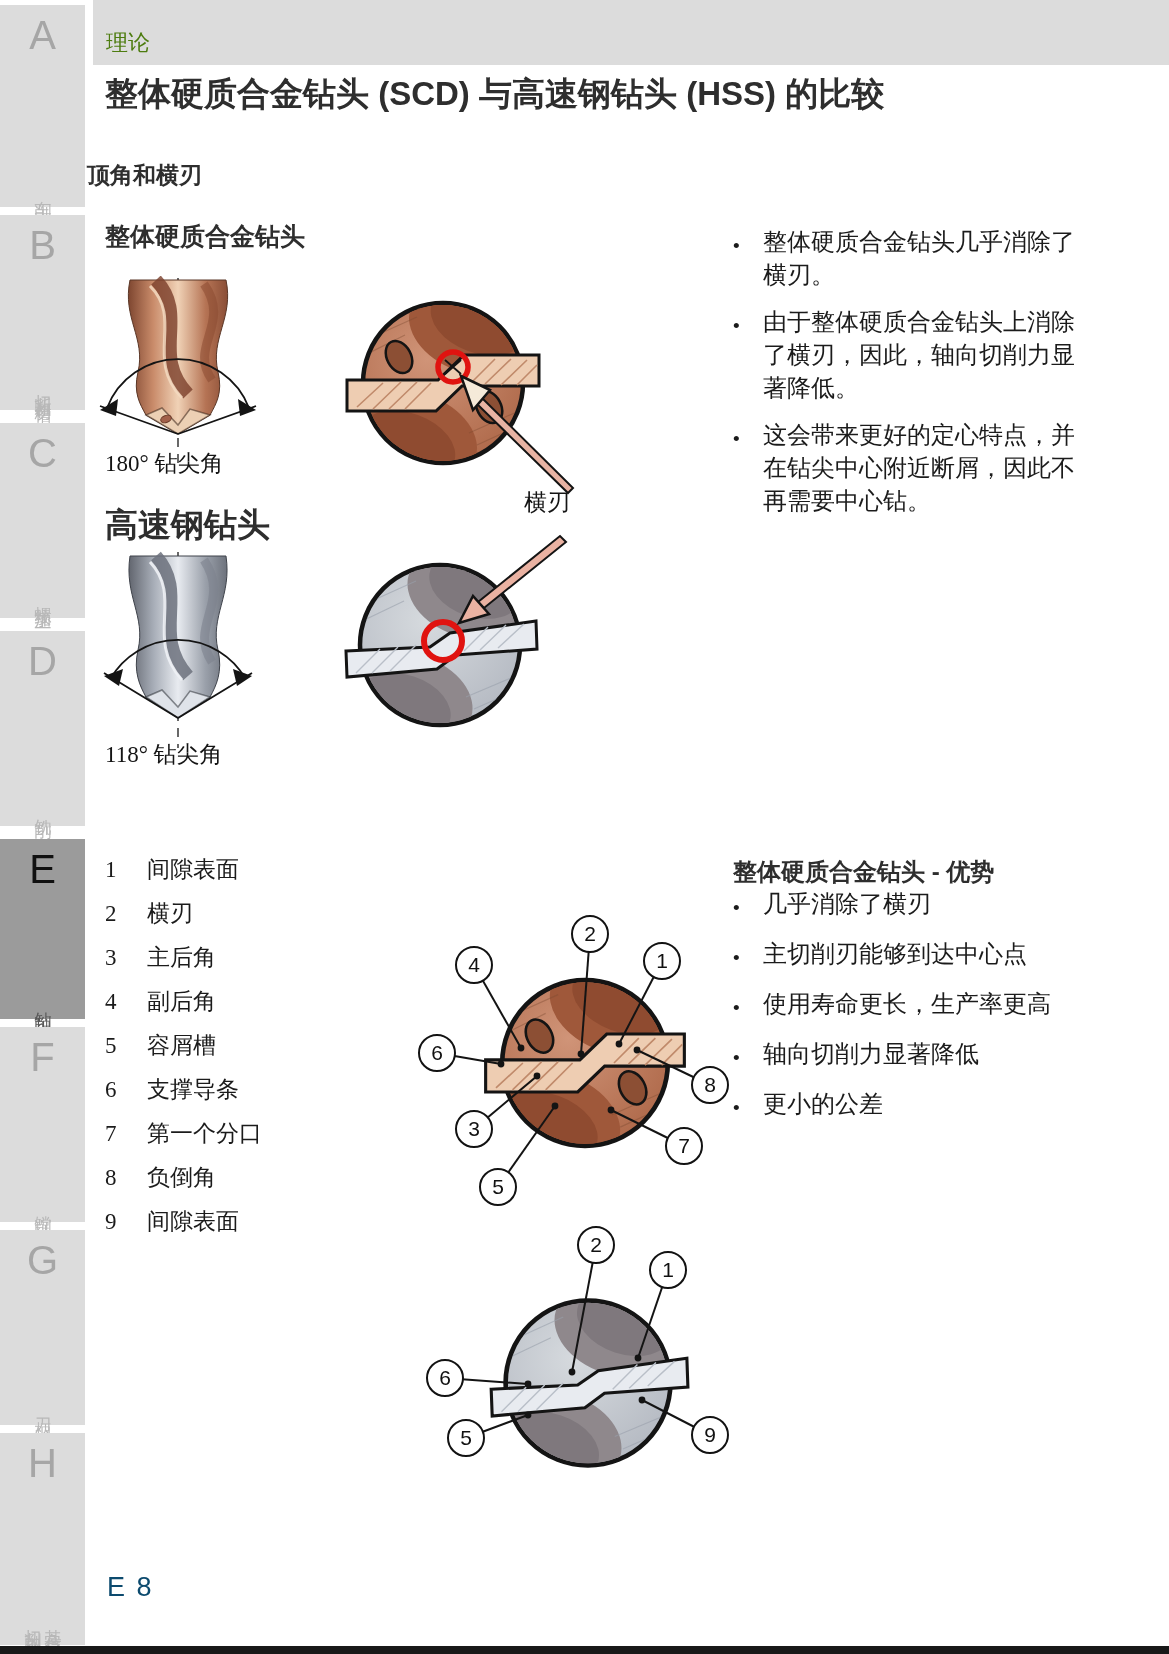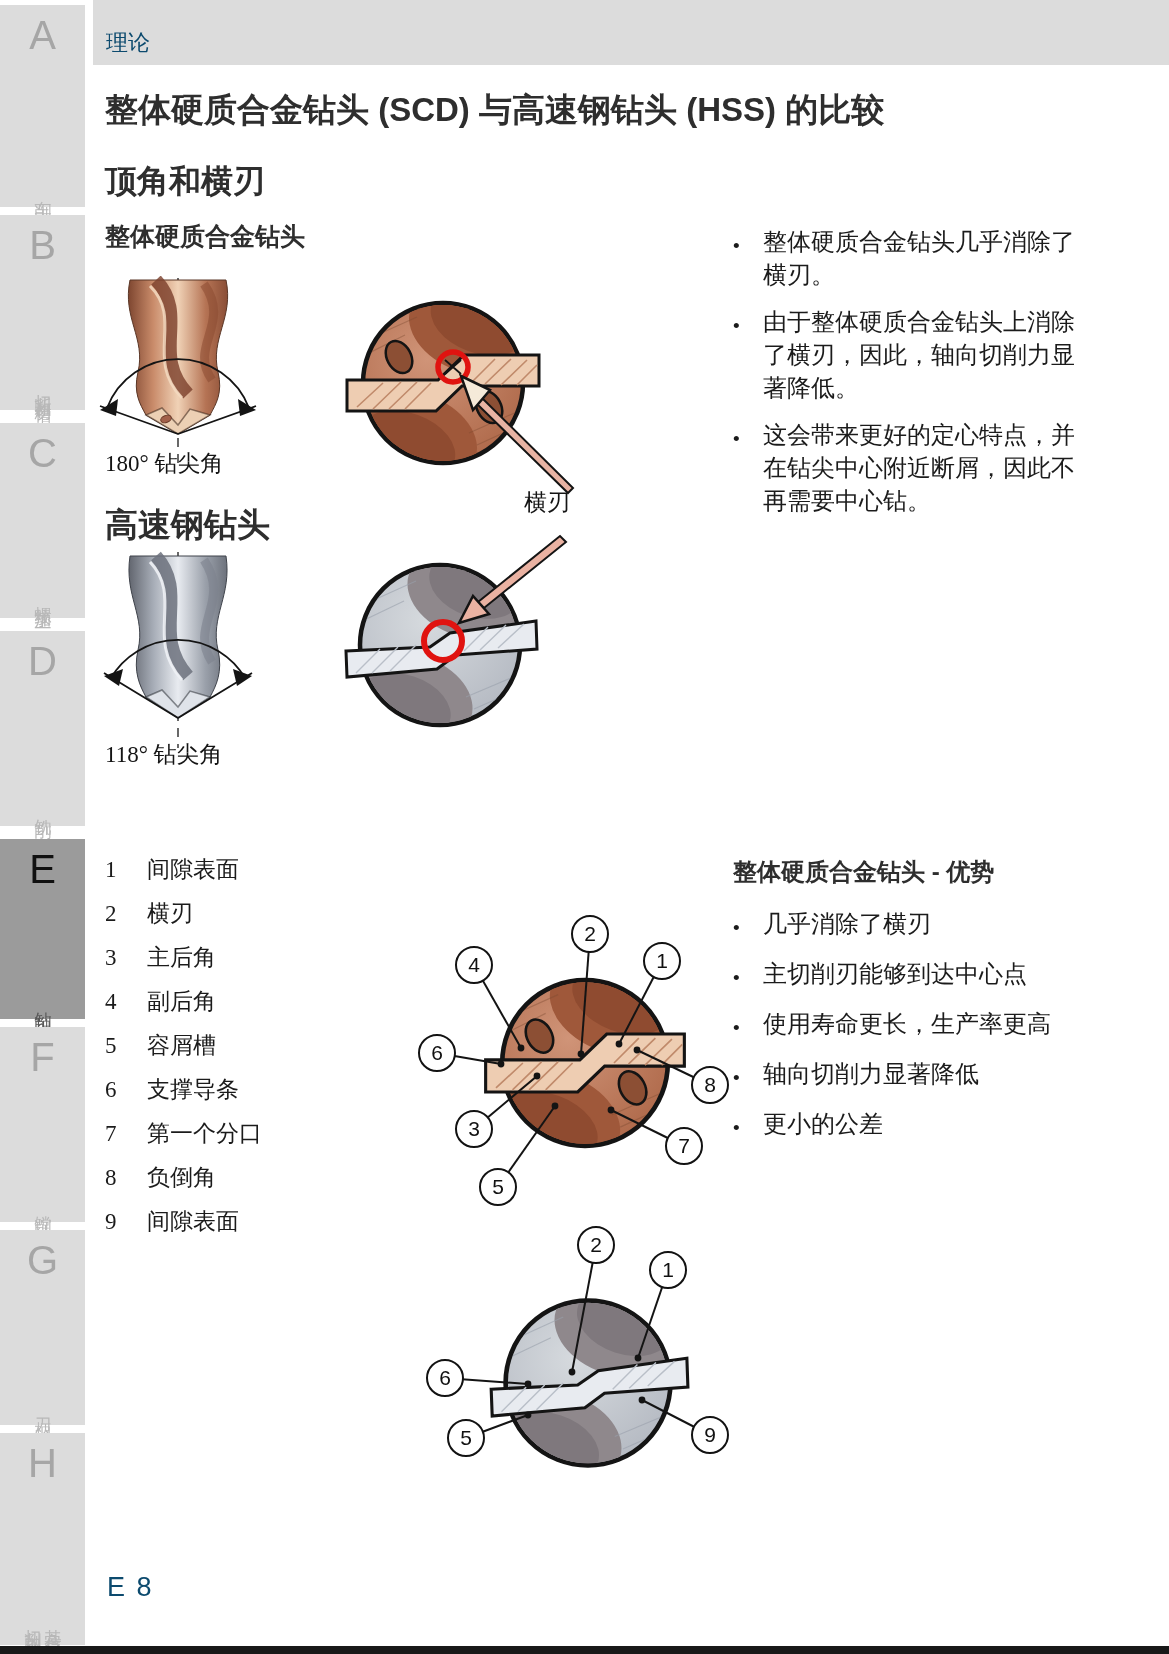--- a/index.html
+++ b/index.html
@@ -12,42 +12,42 @@
       font-family:"Liberation Sans",sans-serif;font-size:40px;line-height:44px;
       color:var(--tab-letter,#a6a6a6);}
   .tab.active .tab-letter{color:#101010;}
   .tab-label{position:absolute;bottom:14px;left:50%;transform:translateX(-50%);
       writing-mode:vertical-lr;white-space:pre-line;
       font-family:"Liberation Sans",sans-serif;font-size:17px;line-height:20px;
       letter-spacing:3px;color:var(--tab-label,#b8b8b8);}
   .tab.active .tab-label{color:#585858;}
   
   .header-band{position:absolute;left:93px;right:0;top:0;height:65px;background:var(--header-bg,#dcdcdc);}
-  .header-band span{position:absolute;left:13px;bottom:7px;font-size:22px;color:#0c4a6e;}
+  .header-band span{position:absolute;left:13px;bottom:7px;font-size:22px;color:#4d7c0f;}
   h1,h2,h3{margin:0;padding:0;font-family:"Liberation Sans",sans-serif;font-weight:bold;color:#2e2e2e;}
-  #page-title{position:absolute;left:105px;top:88px;font-size:33px;white-space:nowrap;}
-  #section-title{position:absolute;left:105px;top:160px;font-size:32px;}
+  #page-title{position:absolute;left:105px;top:72px;font-size:33px;white-space:nowrap;}
+  #section-title{position:absolute;left:87px;top:160px;font-size:23px;}
   #scd-heading{position:absolute;left:105px;top:220px;font-size:25px;}
   #hss-heading{position:absolute;left:105px;top:503px;font-size:33px;}
   .caption{position:absolute;left:105px;font-size:23px;color:#141414;}
   #cap-scd{top:448px;} #cap-hss{top:739px;text-align:right;}
   #chisel-label{position:absolute;left:524px;top:487px;font-size:23px;color:#141414;}
   .figsvg{position:absolute;}
   
   .blist{list-style:none;margin:0;padding:0;}
   #top-bullets{position:absolute;left:733px;top:226px;width:348px;}
   .blist li{display:flex;margin-bottom:14px;font-size:24px;line-height:33px;}
   .blist .dot{width:30px;flex:none;font-family:"Liberation Sans",sans-serif;font-size:19px;padding-top:3px;}
   
   #legend{position:absolute;left:105px;top:858px;width:280px;}
   .leg-row{display:flex;font-size:23px;line-height:23px;margin-bottom:21px;}
   .leg-num{width:42px;flex:none;}
   
   #advantages{position:absolute;left:733px;top:856px;width:348px;}
-  #adv-heading{font-size:24px;margin-bottom:20px;}
+  #adv-heading{font-size:24px;}
   
   .diagram{position:absolute;}
   #diagram-scd{left:397px;top:858px;width:335px;height:350px;}
   #diagram-hss{left:400px;top:1160px;width:335px;height:310px;}
   .diagram > svg{position:absolute;left:0;top:0;}
   .callout{position:absolute;width:38px;height:38px;border:2.5px solid #121212;border-radius:50%;
       background:#fff;display:flex;align-items:center;justify-content:center;
       font-family:"Liberation Sans",sans-serif;font-size:21px;color:#111;box-sizing:border-box;}
   #page-number{position:absolute;left:107px;top:1572px;font-family:"Liberation Sans",sans-serif;
       font-size:27px;color:#0c4a6e;letter-spacing:2px;}

